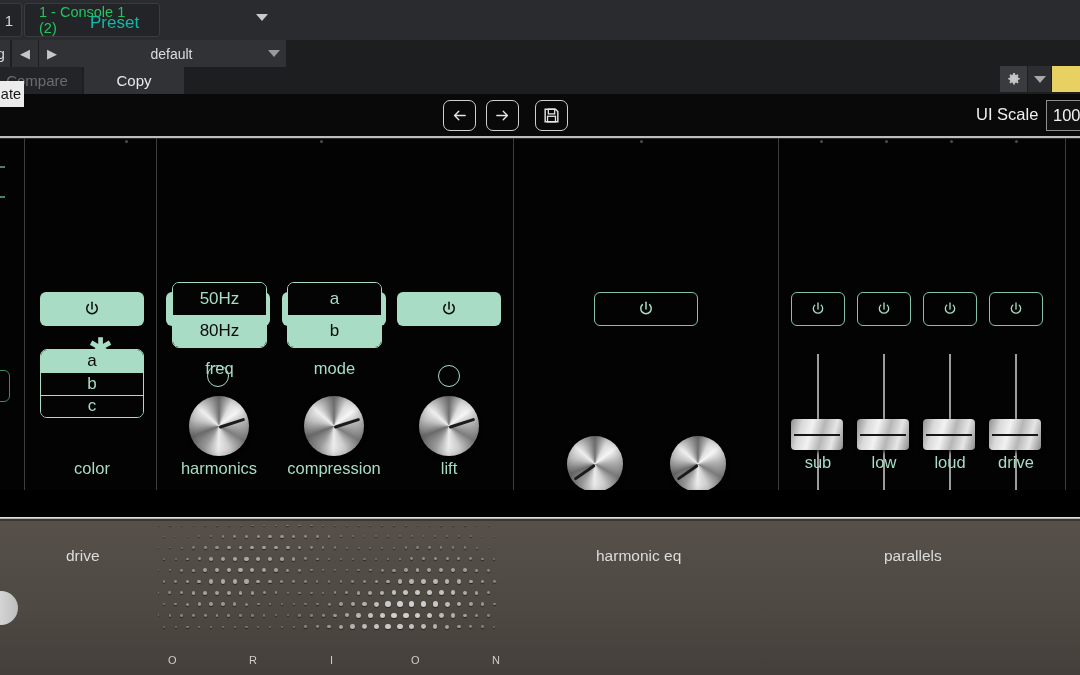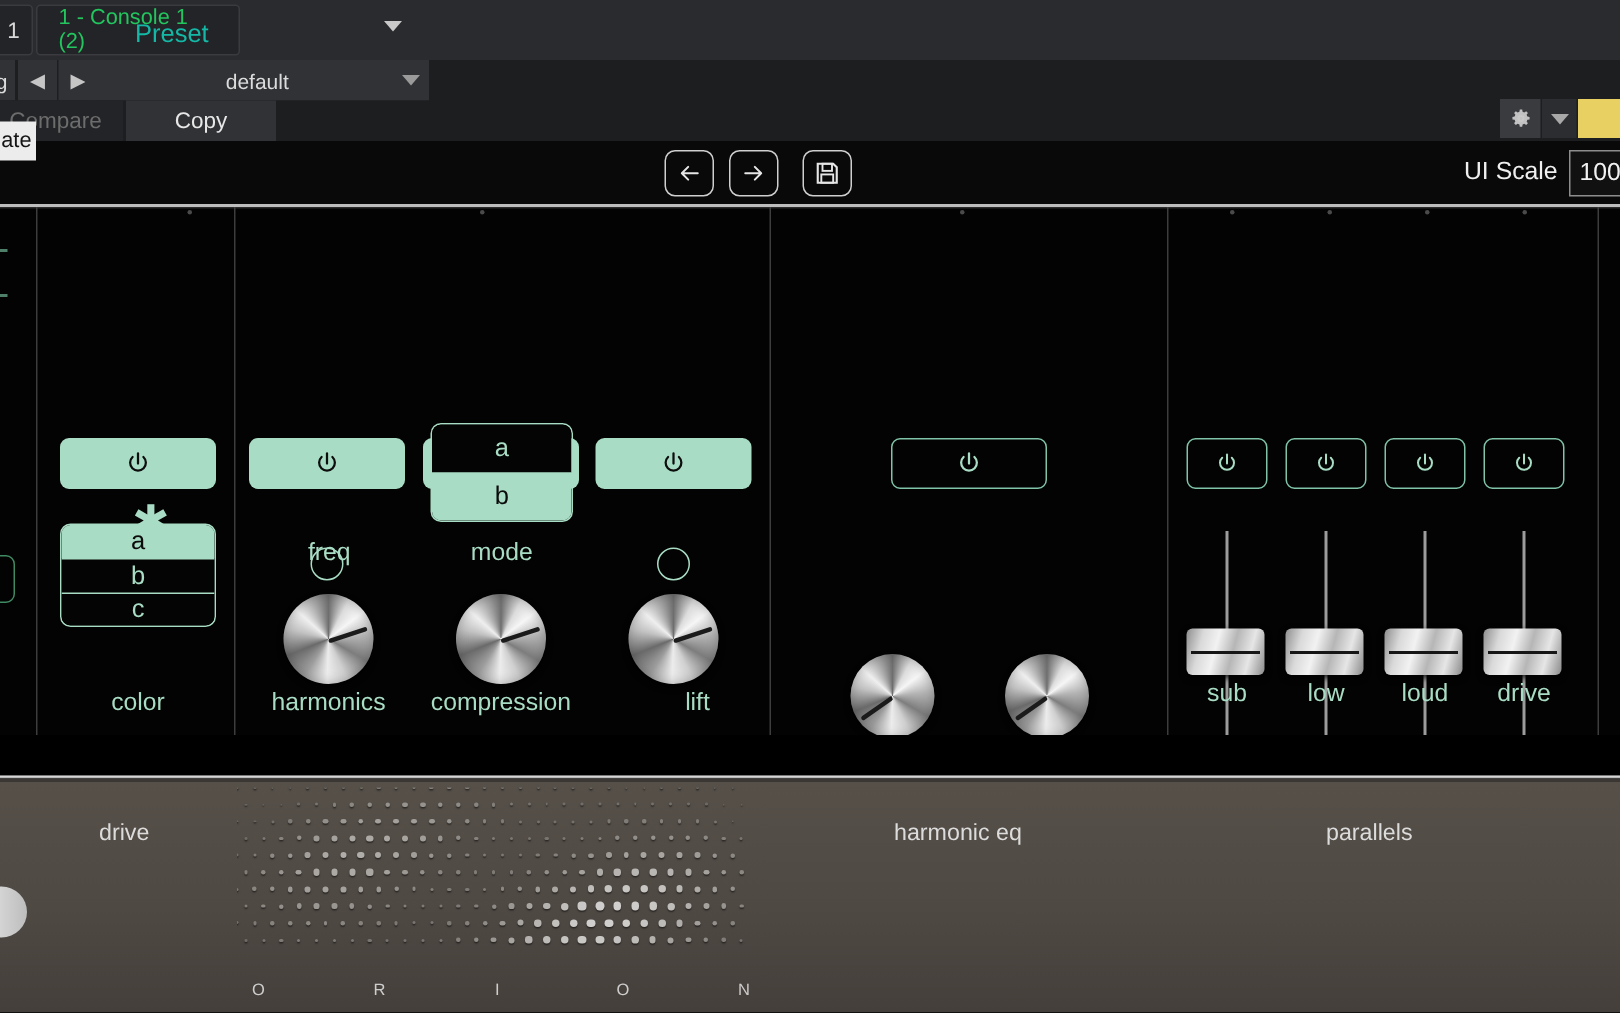--- a/index.html
+++ b/index.html
@@ -316,20 +316,24 @@
     <div class="ctrl-label" style="left:40px; top:321px; width:104px;">color</div>
 
     <div class="pwr on" style="left:166px; top:154px; width:104px;">
       <svg width="18" height="18" viewBox="0 0 24 24">
         <path d="M12 3v9" fill="none" stroke="#0d0d0d" stroke-width="2" stroke-linecap="round"></path>
         <path d="M7.2 6.2a7 7 0 109.6 0" fill="none" stroke="#0d0d0d" stroke-width="2" stroke-linecap="round"></path>
       </svg>
     </div>
     <div class="ring" style="left:207px; top:227px; width:22px; height:22px;"></div>
 
+    <div class="seg" style="left:172px; top:144px; width:95px; height:66px;">
+      <div class="seg-item unsel first">50Hz</div>
+      <div class="seg-item sel">80Hz</div>
+    </div>
     <div class="ctrl-label" style="left:172px; top:221px; width:95px;">freq</div>
 
     <div class="knob a" style="left:189px; top:258px; width:60px; height:60px;"></div>
     <div class="ctrl-label" style="left:160px; top:321px; width:118px;">harmonics</div>
 
     <div class="pwr on" style="left:282px; top:154px; width:104px;">
       <svg width="18" height="18" viewBox="0 0 24 24">
         <path d="M12 3v9" fill="none" stroke="#0d0d0d" stroke-width="2" stroke-linecap="round"></path>
         <path d="M7.2 6.2a7 7 0 109.6 0" fill="none" stroke="#0d0d0d" stroke-width="2" stroke-linecap="round"></path>
       </svg>
@@ -345,21 +349,21 @@
     <div class="ctrl-label" style="left:265px; top:321px; width:138px;">compression</div>
 
     <div class="pwr on" style="left:397px; top:154px; width:104px;">
       <svg width="18" height="18" viewBox="0 0 24 24">
         <path d="M12 3v9" fill="none" stroke="#0d0d0d" stroke-width="2" stroke-linecap="round"></path>
         <path d="M7.2 6.2a7 7 0 109.6 0" fill="none" stroke="#0d0d0d" stroke-width="2" stroke-linecap="round"></path>
       </svg>
     </div>
     <div class="ring" style="left:438px; top:227px; width:22px; height:22px;"></div>
     <div class="knob a" style="left:419px; top:258px; width:60px; height:60px;"></div>
-    <div class="ctrl-label" style="left:425px; top:321px; width:80px;">lift</div>
+    <div class="ctrl-label" style="left:409px; top:321px; width:80px;">lift</div>
 
     <div class="pwr off" style="left:594px; top:154px; width:104px;">
       <svg width="18" height="18" viewBox="0 0 24 24">
         <path d="M12 3v9" fill="none" stroke="#a8dcc4" stroke-width="2" stroke-linecap="round"></path>
         <path d="M7.2 6.2a7 7 0 109.6 0" fill="none" stroke="#a8dcc4" stroke-width="2" stroke-linecap="round"></path>
       </svg>
     </div>
 
     <div class="knob c" style="left:567px; top:298px; width:56px; height:56px;"></div>
     <div class="ctrl-label" style="left:551px; top:357px; width:88px;">100Hz</div>

